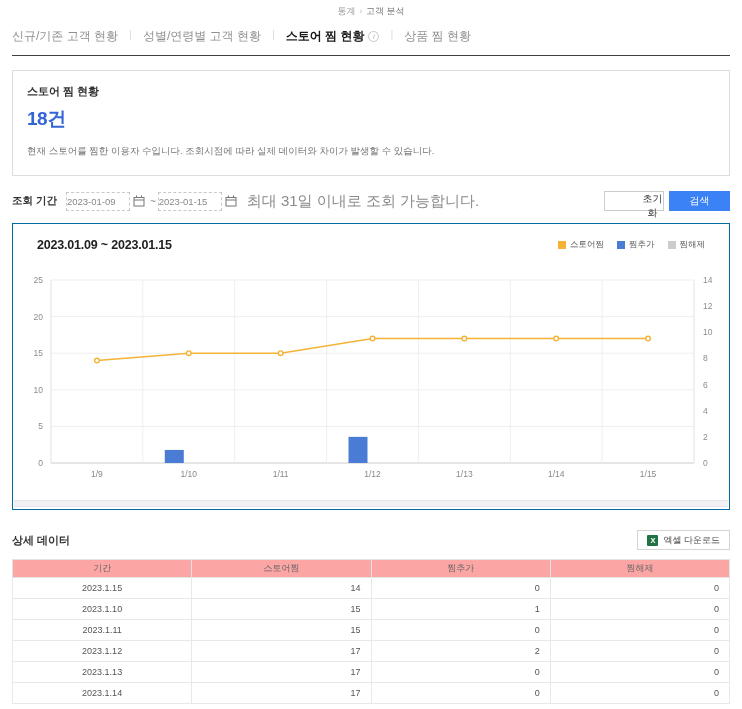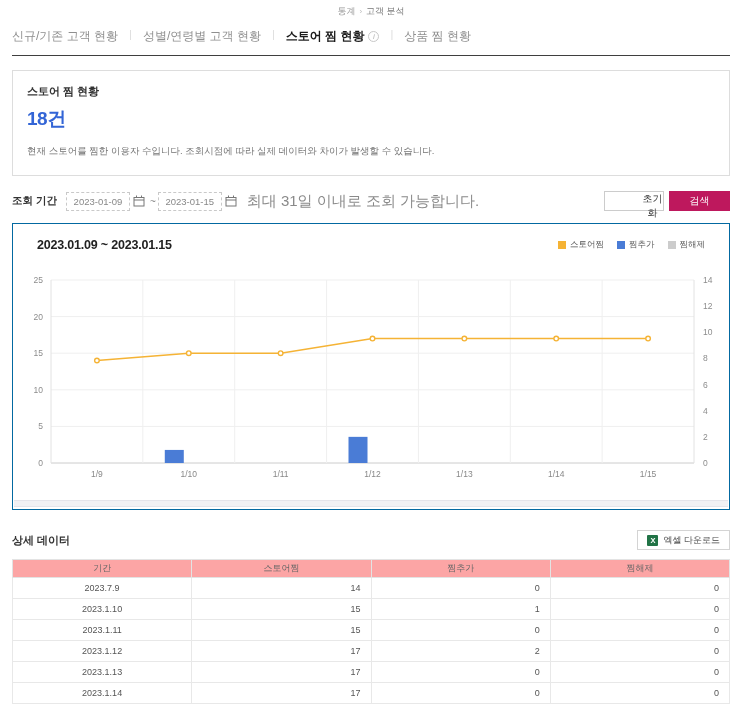--- a/index.html
+++ b/index.html
@@ -30,21 +30,21 @@
   
   .summary-card { border:1px solid #ddd; margin-top:14px; padding:13px 14px 17px; }
   .summary-title { font-size:11px; font-weight:bold; color:#333; }
   .summary-value { font-size:19px; font-weight:bold; margin-top:7px; letter-spacing:-0.5px; }
   .summary-desc { font-size:9.5px; color:#757575; margin-top:13px; }
 
   
   .filter-row { display:flex; align-items:center; margin-top:15px; }
   .filter-label { font-size:10.5px; font-weight:bold; color:#333; margin-right:9px; }
   .date-input { width:64px; height:19px; border:1px dashed #c9c9c9; background:#fff;
-    text-align:center; font-size:9.5px; color:#888; font-family:inherit; }
+    font-size:9.5px; color:#888; font-family:inherit; }
   .cal-btn { background:none; border:none; cursor:pointer; padding:0 3px; display:flex; align-items:center; }
   .tilde { color:#888; font-size:10px; margin:0 2px; }
   .hint { font-size:15px; color:#8a8a8a; margin-left:7px; }
   .spacer { flex:1; }
   .btn-reset { width:60px; height:20px; background:#fff; border:1px solid #ccc;
     font-size:10px; color:#333; cursor:pointer; font-family:inherit; margin-right:5px;padding-left:37px; }
   .btn-search { width:61px; height:20px; border:none; color:#fff; font-size:10px;
     cursor:pointer; font-family:inherit; }
 
   
@@ -124,21 +124,21 @@
       <svg width="12" height="12" viewBox="0 0 12 12">
         <rect x="1" y="2.5" width="10" height="8.5" fill="none" stroke="#777" stroke-width="1"></rect>
         <line x1="1" y1="5" x2="11" y2="5" stroke="#777" stroke-width="1"></line>
         <line x1="3.5" y1="0.5" x2="3.5" y2="3" stroke="#777" stroke-width="1"></line>
         <line x1="8.5" y1="0.5" x2="8.5" y2="3" stroke="#777" stroke-width="1"></line>
       </svg>
     </button>
     <span class="hint">최대 31일 이내로 조회 가능합니다.</span>
     <span class="spacer"></span>
     <button class="btn-reset">초기화</button>
-    <button class="btn-search" id="btn-search" style="background: #be185d;">검색</button>
+    <button class="btn-search" id="btn-search" style="background: #3b82f6;">검색</button>
   </div>
 
   <div class="chart-card">
     <div class="chart-header">
       <div class="chart-title">2023.01.09 ~ 2023.01.15</div>
       <div class="legend">
         <span class="legend-item">
           <span class="legend-swatch" style="background: rgb(245, 179, 53);"></span>
           <span>스토어찜</span>
         </span>
@@ -214,21 +214,21 @@
     <thead>
       <tr>
         <th>기간</th>
         <th>스토어찜</th>
         <th>찜추가</th>
         <th>찜해제</th>
       </tr>
     </thead>
     <tbody>
         <tr>
-          <td class="c-date">2023.7.9</td>
+          <td class="c-date">2023.1.15</td>
           <td class="c-num">14</td>
           <td class="c-num">0</td>
           <td class="c-num">0</td>
         </tr>
         <tr>
           <td class="c-date">2023.1.10</td>
           <td class="c-num">15</td>
           <td class="c-num">1</td>
           <td class="c-num">0</td>
         </tr>

